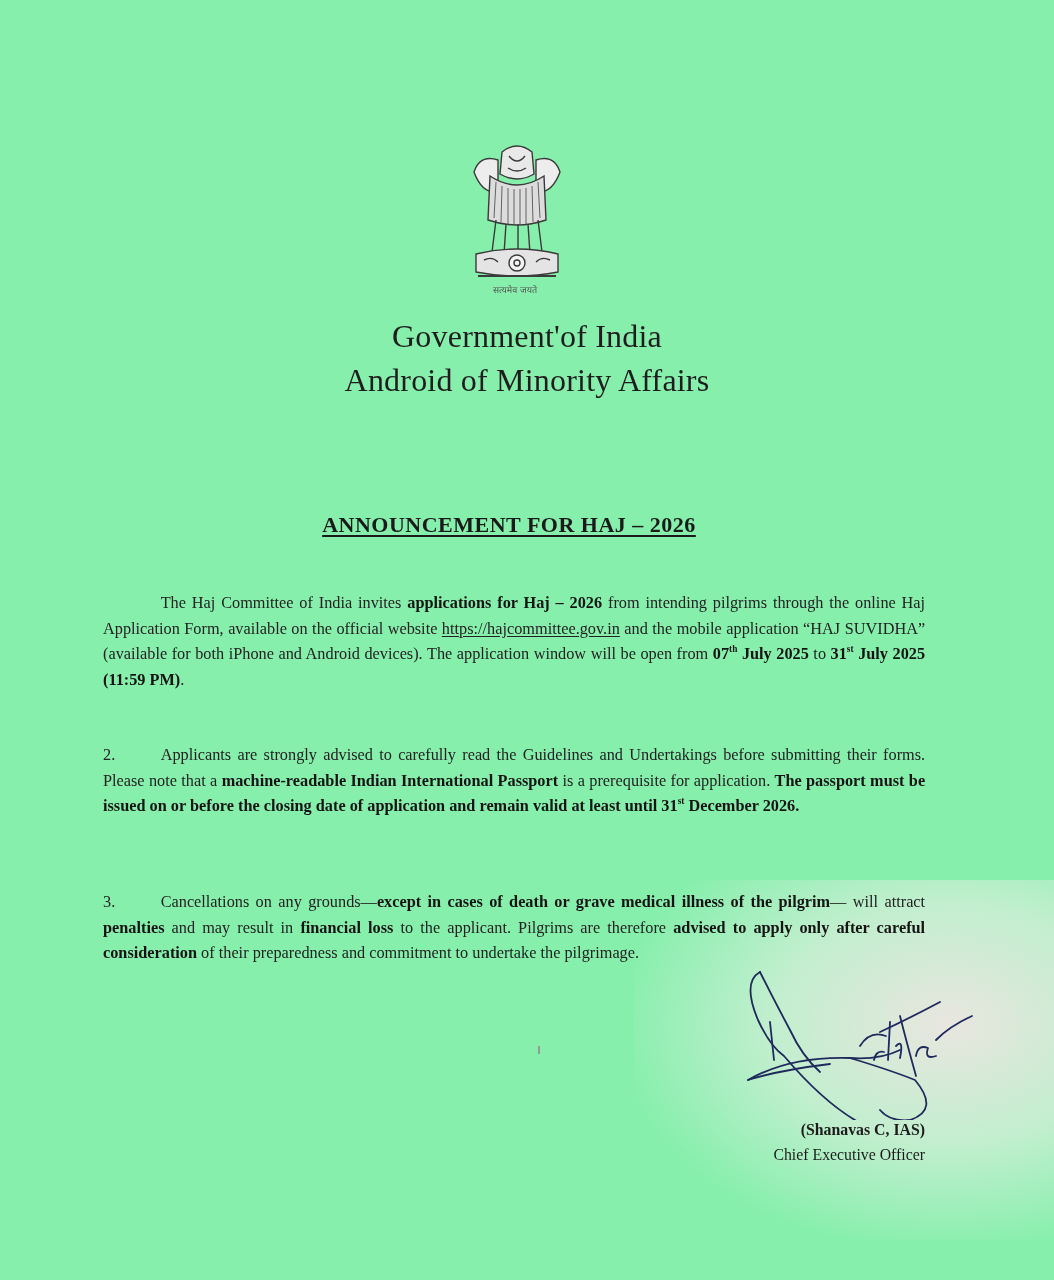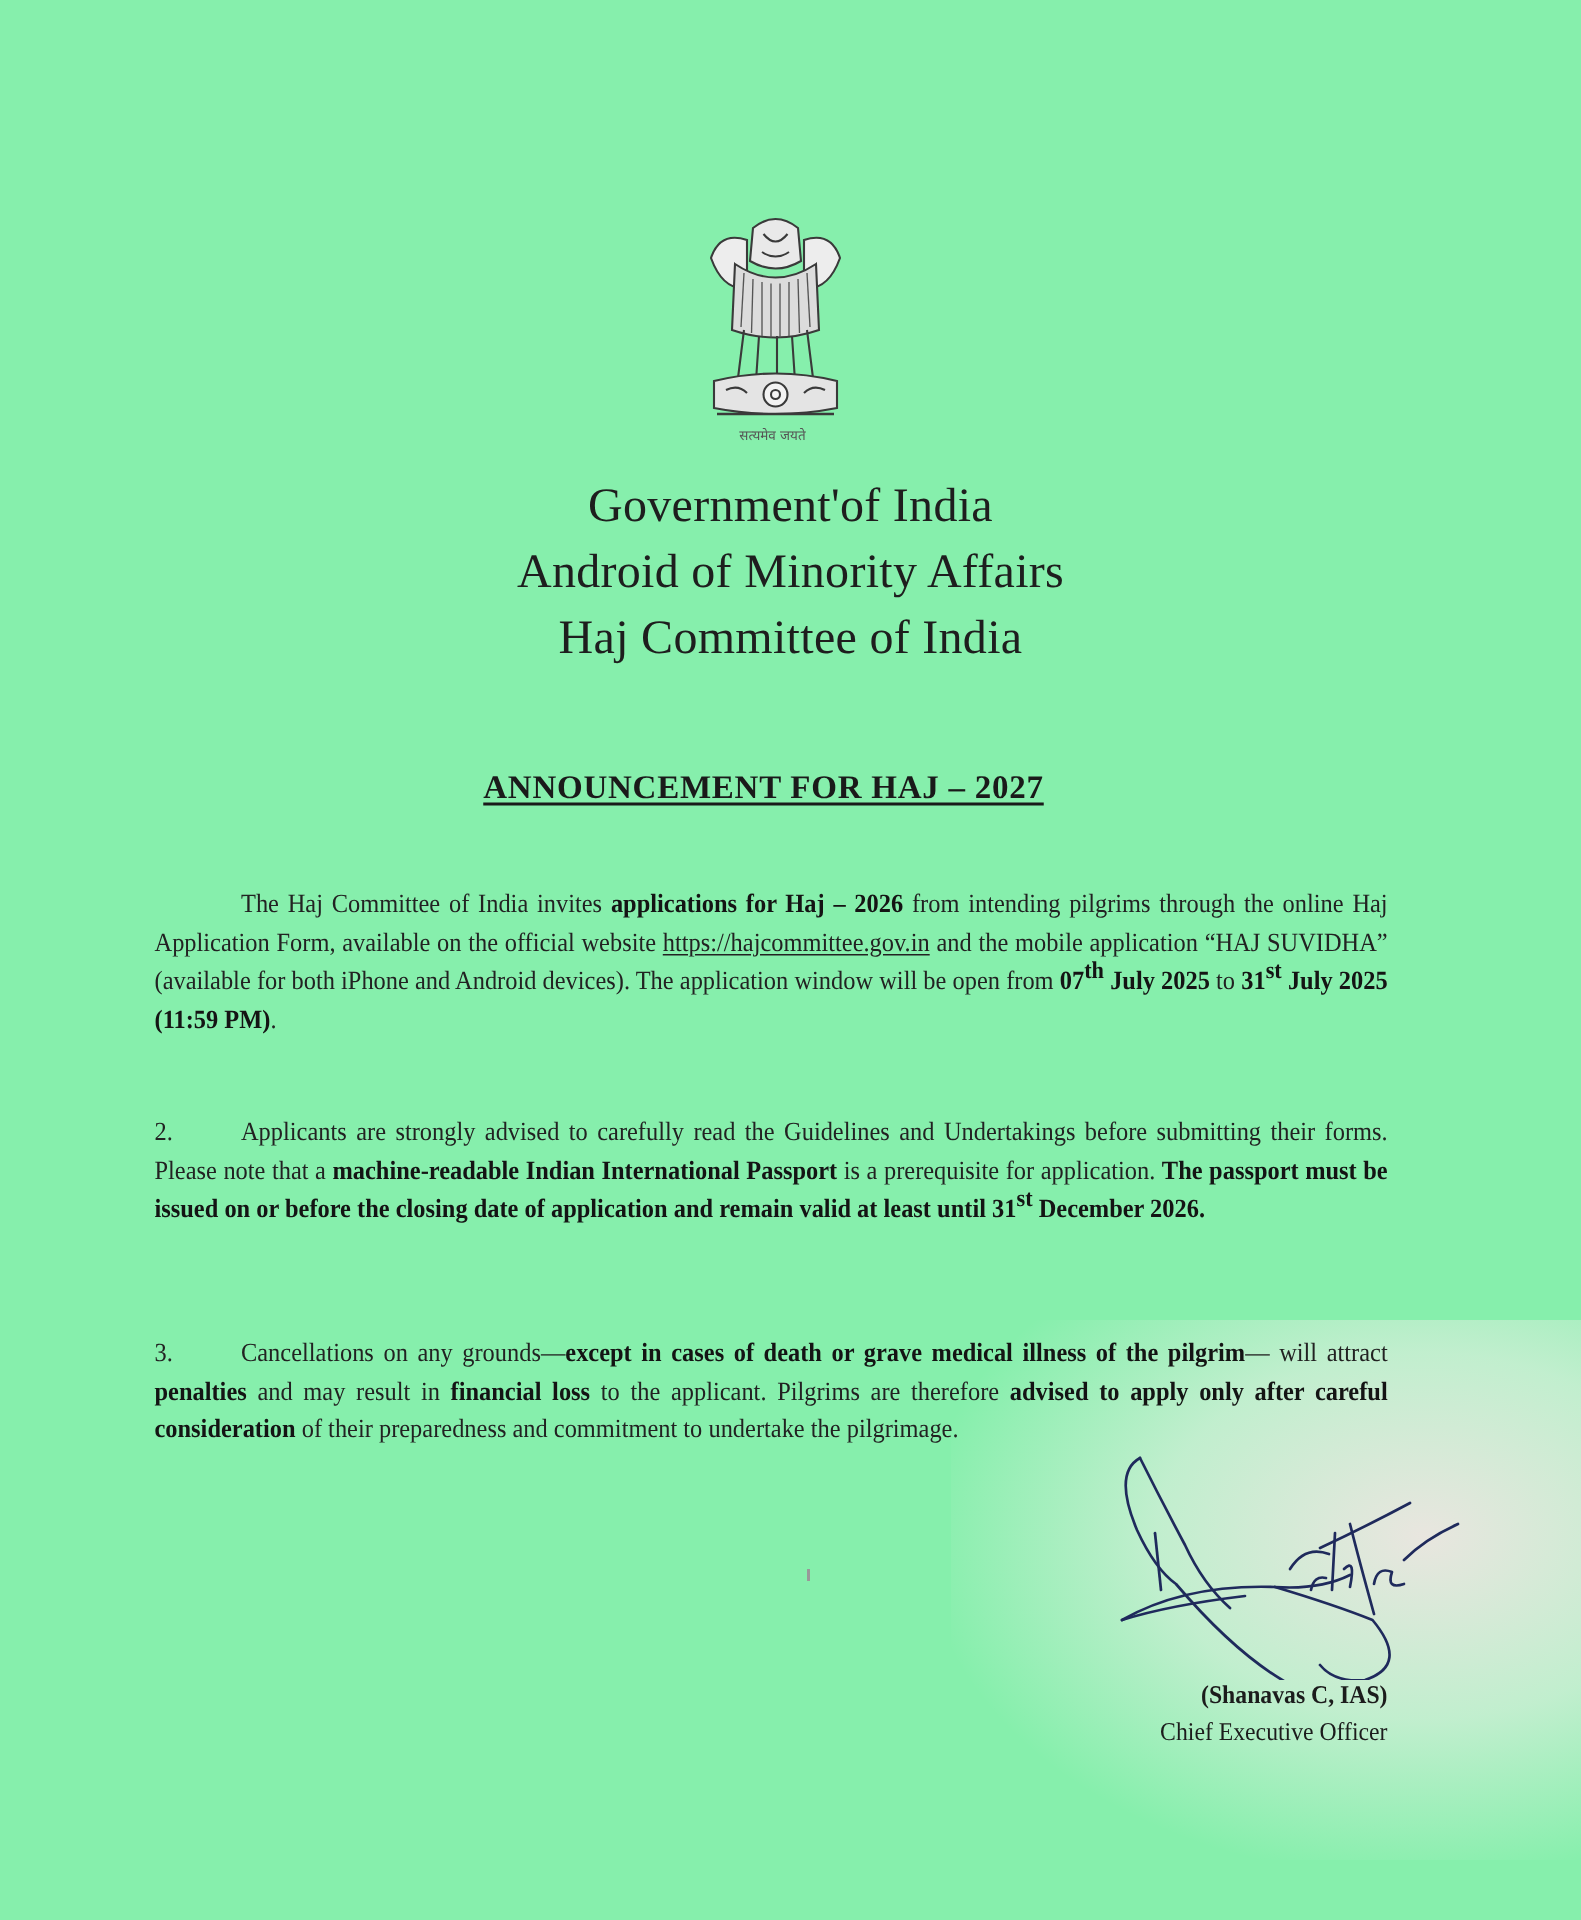--- a/index.html
+++ b/index.html
@@ -80,21 +80,21 @@
       text-align: justify;
       color: #222;
       font-family: "Liberation Serif", serif;
       transform: scaleX(0.93);
       transform-origin: left top;
       width: 884px;
     }
     .para b { color: #141414; }
     .para .indent { display: inline-block; width: 62px; }
     .para .num { display: inline-block; width: 62px; }
-    .para sup { font-size: 16px; font-weight: bold; line-height: 0; }
+    .para sup { font-size: 10px; font-weight: bold; line-height: 0; }
     .p1 { top: 590px; }
     .p2 { top: 742px; }
     .p3 { top: 889px; }
     .link {
       color: #222;
       text-decoration: underline;
       text-underline-offset: 2px;
     }
     .stray-mark {
       position: absolute;
@@ -156,25 +156,24 @@
         <path d="M22 128 Q30 124 36 130 M74 130 Q80 124 88 128"></path>
         <line x1="16" y1="144" x2="94" y2="144" stroke-width="1.8"></line>
       </g>
     </svg>
   </div>
   <div class="motto">सत्यमेव जयते</div>
 
   <div class="header-block">
     <div class="header-line">Government'of India</div>
     <div class="header-line">Android of Minority Affairs</div>
-    <div class="header-line">Haj Committee of India</div>
   </div>
 
   <div class="title">
-    <span>ANNOUNCEMENT FOR HAJ – 2027</span>
+    <span>ANNOUNCEMENT FOR HAJ – 2026</span>
   </div>
 
   <div class="para p1">
     <span class="indent"></span><span>The Haj Committee of India invites </span><b>applications for Haj – 2026</b><span> from intending pilgrims through the online Haj Application Form, available on the official website </span><span class="link">https://hajcommittee.gov.in</span><span> and the mobile application “HAJ SUVIDHA” (available for both iPhone and Android devices). The application window will be open from </span><b><span>07</span><sup>th</sup><span> July 2025</span></b><span> to </span><b><span>31</span><sup>st</sup><span> July 2025 (11:59 PM)</span></b><span>.</span>
   </div>
 
   <div class="para p2">
     <span class="num">2.</span><span>Applicants are strongly advised to carefully read the Guidelines and Undertakings before submitting their forms. Please note that a </span><b>machine-readable Indian International Passport</b><span> is a prerequisite for application. </span><b><span>The passport must be issued on or before the closing date of application and remain valid at least until 31</span><sup>st</sup><span> December 2026.</span></b>
   </div>
 

